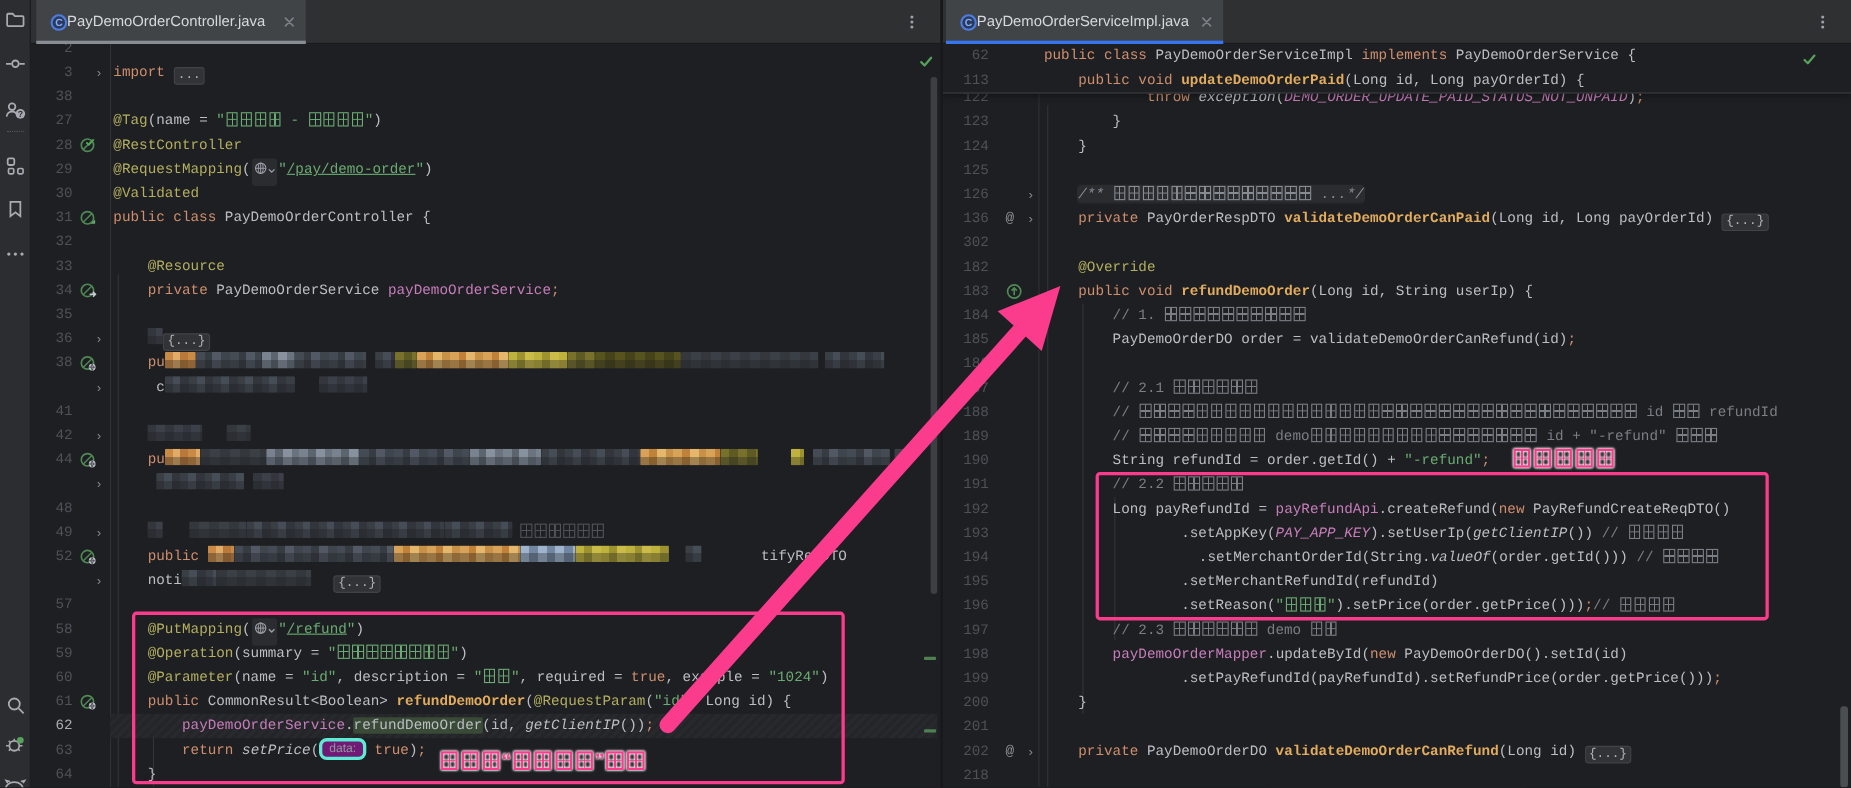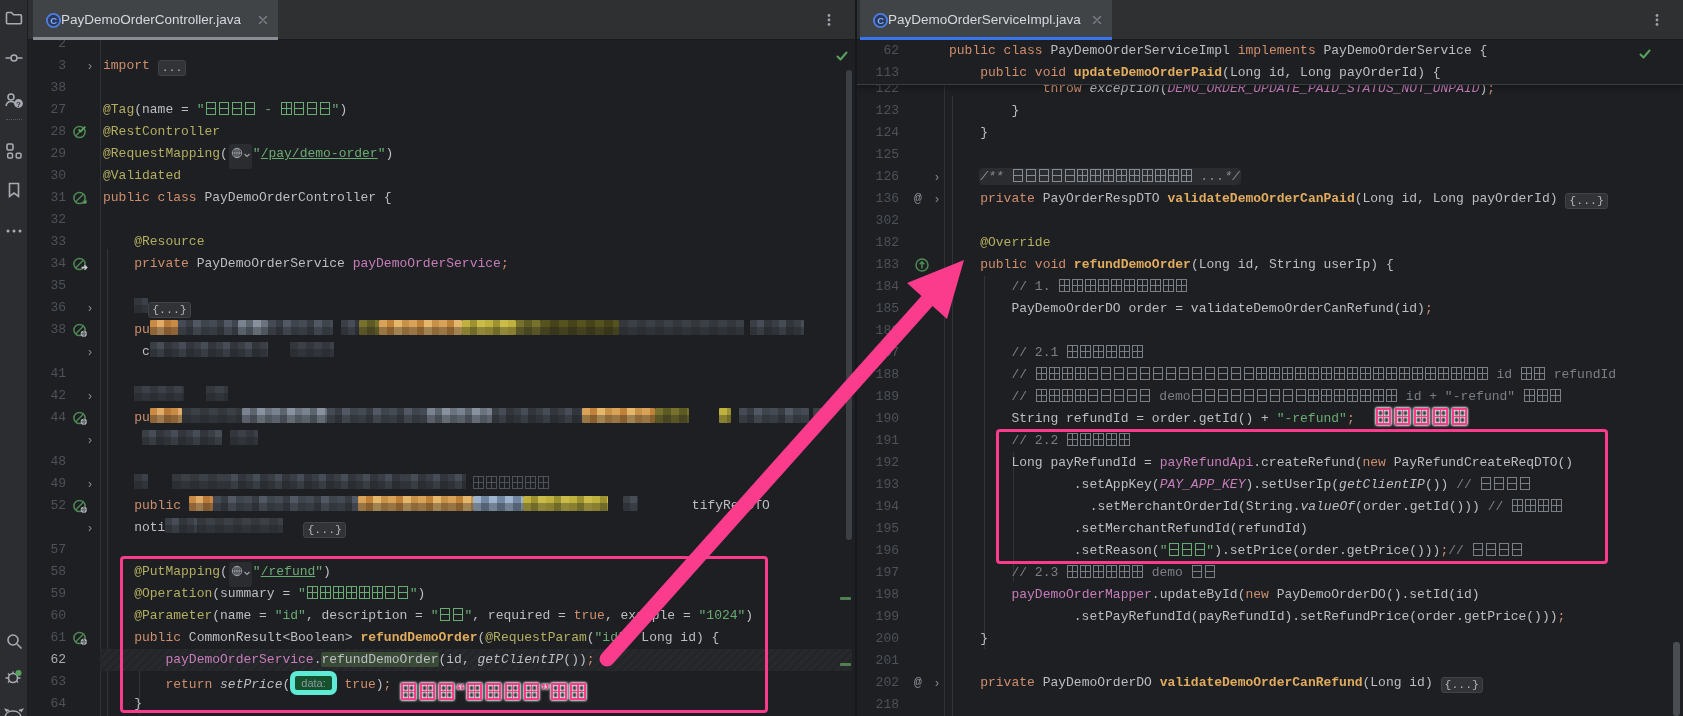--- a/index.html
+++ b/index.html
@@ -29,21 +29,21 @@
 .at{color:#8C9198;font:13px/16px "Liberation Mono",monospace}
 .c{position:absolute;top:0}
 .k{color:#CF8E6D}.a{color:#B3AE60}.s{color:#6AAB73}.cm{color:#7A7E85}
 .dc{color:#878C93;font-style:italic}
 .foldband{background:#2A2C2F;border-radius:3px;box-shadow:0 0 0 1px #2A2C2F}.f{color:#C77DBB}
 .fi{color:#C77DBB;font-style:italic}.m{color:#E2AC5E;font-weight:bold}
 .it{font-style:italic}
 .lnk{color:#6AAB73;text-decoration:underline}
 .chip{display:inline-block;background:#313337;border:1px solid #404348;border-radius:3px;
   color:#B2B5BB;padding:0 3px;height:16px;line-height:14px;font-size:11.5px;vertical-align:-2px}
-.hint{display:inline-block;background:#14532d;border:5px solid #5eead4;border-radius:7px;color:#9196A1;padding:0 6px;
+.hint{display:inline-block;background:#701a75;border:3px solid #5eead4;border-radius:7px;color:#9196A1;padding:0 6px;
   font:11px/14px "Liberation Sans",sans-serif;vertical-align:1px}
 .ghint{display:inline-block;vertical-align:-2px;margin:0 1px;background:#2A2C30;border-radius:3px;padding:1.5px 1px 1.5px 2px}
 .mz{display:inline-block;height:15px;vertical-align:-2px;border-radius:1px}
 .gp{display:inline-block;height:1px}
 .cjk i,.cjb i{display:inline-block;border:1.3px solid;box-sizing:border-box;
   width:10.6px;height:12.4px;margin:0 1.2px;vertical-align:-1.5px;
   background:linear-gradient(rgba(0,0,0,0) 44%,currentColor 44% 56%,rgba(0,0,0,0) 56%),
              linear-gradient(90deg,rgba(0,0,0,0) 44%,currentColor 44% 56%,rgba(0,0,0,0) 56%)}
 .cjb i{width:15.6px;height:17.5px;border-width:2.5px;margin:0 1.7px;vertical-align:-3px}
 .dimcj{color:#4E535B}

